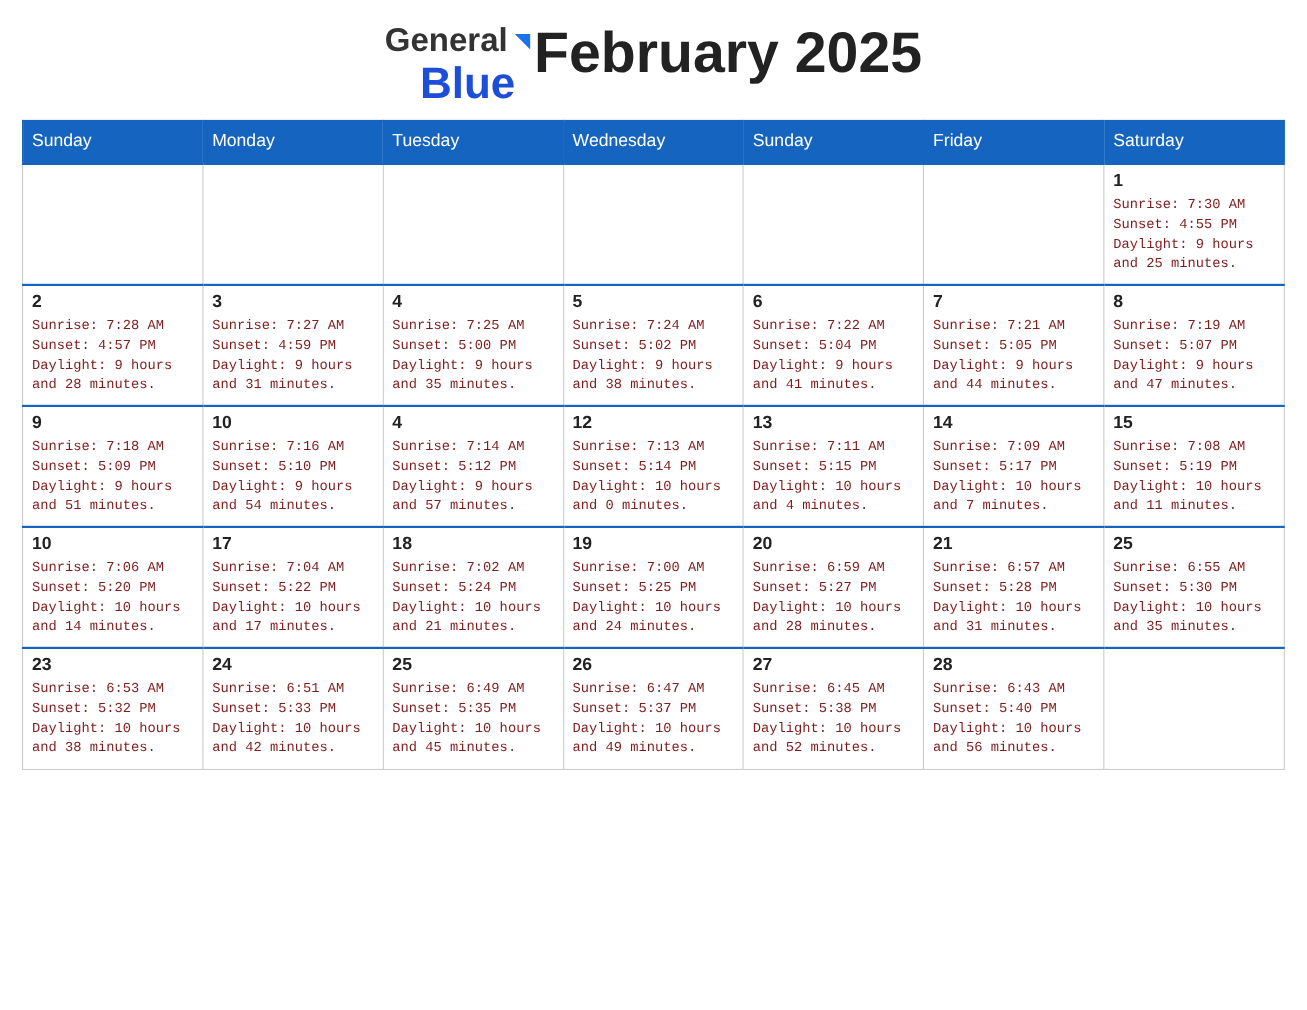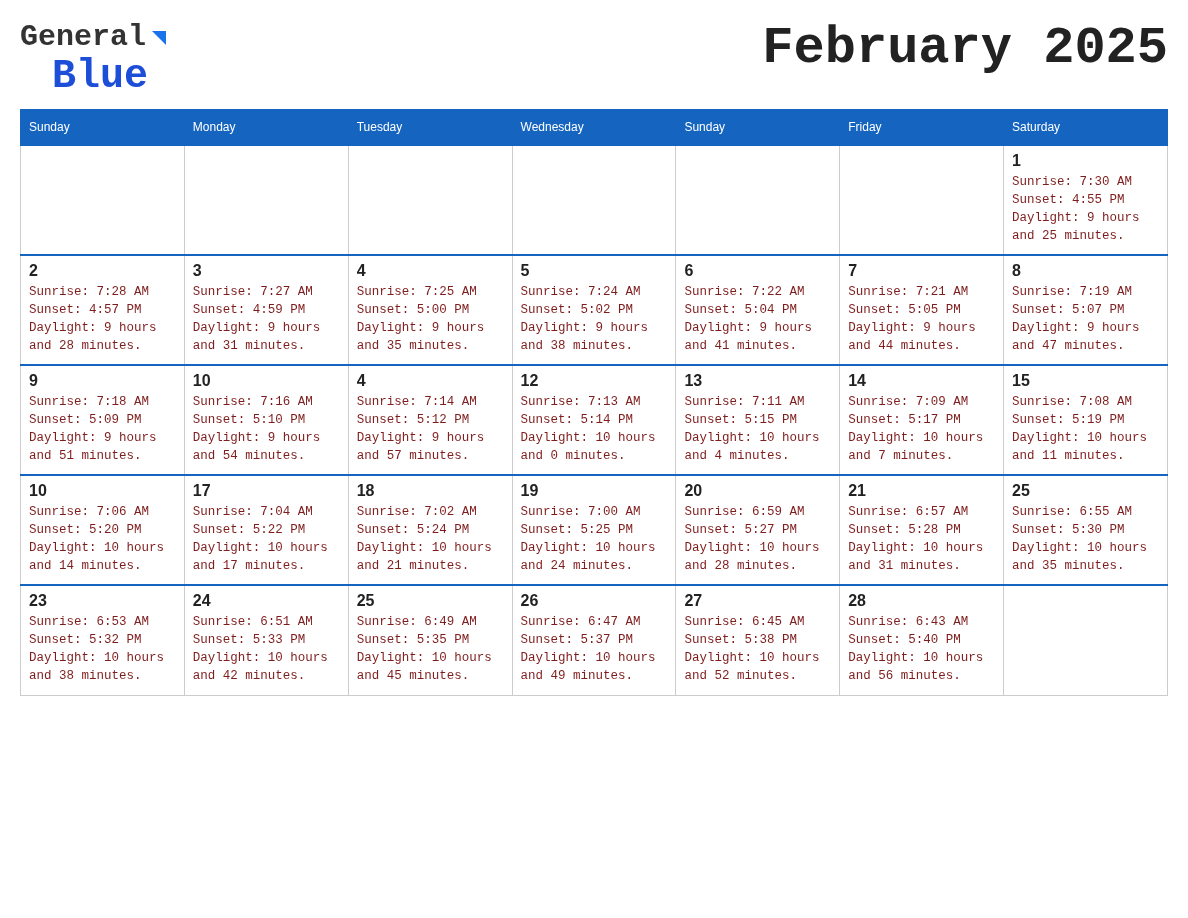--- a/index.html
+++ b/index.html
@@ -5,24 +5,23 @@
     * { box-sizing: border-box; margin: 0; padding: 0; }
     body {
       font-family: Arial, sans-serif;
       background: #fff;
       padding: 20px;
       width: 1188px;
       min-height: 918px;
     }
     .header {
       display: flex;
-      justify-content: space-between;
+      justify-content: center;
       align-items: flex-start;
       margin-bottom: 10px;
-      font-family: Liberation Mono, monospace;
     }
     .logo {
       display: flex;
       flex-direction: column;
       align-items: flex-start;
     }
     .title-section {
       text-align: right;
     }
     .month-title {
@@ -39,21 +38,21 @@
     .calendar {
       width: 100%;
       border-collapse: collapse;
       margin-top: 10px;
     }
     .calendar th {
       background-color: #1565c0;
       color: #fff;
       padding: 10px 8px;
       text-align: left;
-      font-size: 12px;
+      font-size: 16px;
       font-weight: normal;
       border: 1px solid #1565c0;
     }
     .calendar td {
       border: 1px solid #ccc;
       vertical-align: top;
       padding: 6px 8px;
       width: 14.28%;
       min-height: 110px;
       height: 110px;

